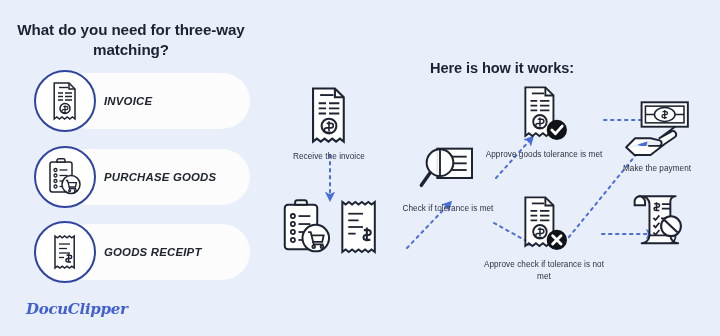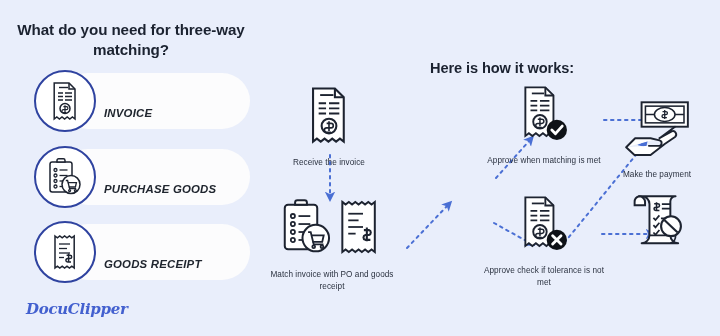--- a/index.html
+++ b/index.html
@@ -22,21 +22,21 @@
   .req-row{position:absolute;left:34px;width:216px;height:62px;}
   .req-row.r1{top:70px;}
   .req-row.r2{top:146px;}
   .req-row.r3{top:221px;}
 
   .req-pill{
     position:absolute;left:26px;top:3px;width:190px;height:56px;
     background:#fcfcfd;border-radius:28px;
   }
   .req-label{
-    position:absolute;left:70px;top:12px;width:146px;height:62px;
+    position:absolute;left:70px;top:0;width:146px;height:62px;
     display:flex;align-items:center;
     font-size:11.4px;font-weight:700;font-style:italic;
     color:#20262f;letter-spacing:0.2px;
   }
   .req-circle{
     position:absolute;left:0;top:0;width:62px;height:62px;border-radius:50%;
     background:#ffffff;border:2.2px solid #2f43a0;
     display:flex;align-items:center;justify-content:center;
     box-sizing:border-box;
   }
@@ -53,21 +53,21 @@
   .right-panel{position:absolute;left:262px;top:0;width:458px;height:336px;}
   .right-title{
     position:absolute;left:130px;top:16px;width:220px;text-align:center;
     font-size:14.6px;font-weight:700;color:#1b2230;letter-spacing:-0.1px;margin-top:44px;
   }
 
   .step{position:absolute;}
   .step .art{display:flex;align-items:flex-end;justify-content:center;}
   .step .cap{
     text-align:center;font-size:8.2px;font-weight:400;
-    color:#2b3240;line-height:1.45;margin-top:7px;letter-spacing:0.05px;
+    color:#2b3240;line-height:1.45;margin-top:1px;letter-spacing:0.05px;
   }
 
   
   .s-receive{left:6px;  top:84px;  width:122px;}
   .s-match  {left:0px;  top:196px; width:140px;}
   .s-check  {left:126px;top:142px; width:120px;}
   .s-approve{left:218px;top:82px;  width:128px;}
   .s-manual {left:218px;top:192px; width:128px;}
   .s-pay    {left:334px;top:98px;  width:122px;}
   .s-reject {left:330px;top:190px; width:128px;}
@@ -233,23 +233,40 @@
             <g stroke-width="1.2">
               <path d="M47 12 h10"></path>
               <path d="M47 16.5 h7"></path>
               <path d="M47 21 h10"></path>
               <path d="M47 25.5 h5"></path>
             </g>
             <path d="M59.6 21.4 v9.2 M57.6 23.1 h3.4a1.7 1.7 0 010 3.3h-2.4a1.7 1.7 0 000 3.3h3.4" stroke-width="1.4"></path>
           </svg>
         </span>
       </div>
-      <div class="cap">Match invoice with PO and goods receipt</div>
-    </div>
-
+    </div>
+
+    <div class="step s-check">
+      <div class="art">
+        <span>
+          <svg width="62" height="56" viewBox="0 0 46 42" fill="none" stroke="#1d2330" stroke-width="1.5">
+            <rect x="15" y="5" width="26" height="22" fill="#fff"></rect>
+            <g stroke-width="1.4">
+              <path d="M26 11 h11"></path>
+              <path d="M26 16 h11"></path>
+              <path d="M26 21 h11"></path>
+            </g>
+            <circle cx="17" cy="15.5" r="10" fill="#fff" fill-opacity="0.9"></circle>
+            <path d="M17 5.5 v20" stroke-width="1.4"></path>
+            <path d="M9.6 23 L3 32.5" stroke-width="2.6" stroke-linecap="round"></path>
+          </svg>
+        </span>
+      </div>
+      <div class="cap">Check if tolerance is met</div>
+    </div>
 
     <div class="step s-approve">
       <div class="art" style="position:relative;">
         <span>
           <svg width="54" height="62" viewBox="0 0 40 44" fill="none" stroke="#1d2330" stroke-width="1.4">
             <path d="M7 3 h14 l6 6 v30 l-2.6-2 -2.6 2 -2.6-2 -2.6 2 -2.6-2 -2.6 2 -2.6-2 -2.6 2 V3 Z" fill="#fff"></path>
             <path d="M21 3 v6 h6"></path>
             <g stroke-width="1.3">
               <path d="M11 7.5 h9"></path>
               <path d="M10 13 h5 M17 13 h7"></path>
@@ -258,21 +275,21 @@
             </g>
             <circle cx="17" cy="28.5" r="5" fill="#fff"></circle>
             <path d="M17 25.3 v6.6 M15.4 26.7 h3a1.5 1.5 0 010 3h-3a1.5 1.5 0 000 3h3" stroke-width="1.1"></path>
             <g>
               <circle cx="29.5" cy="34.5" r="7.5" fill="#0f1217" stroke="none"></circle>
               <path d="M25.8 34.6 l2.7 2.7 l5-5.6" stroke="#ffffff" stroke-width="2.1" stroke-linecap="round" stroke-linejoin="round" fill="none"></path>
             </g>
           </svg>
         </span>
       </div>
-      <div class="cap">Approve when matching is met</div>
+      <div class="cap">Approve goods tolerance is met</div>
     </div>
 
     <div class="step s-manual">
       <div class="art">
         <span>
           <svg width="54" height="62" viewBox="0 0 40 44" fill="none" stroke="#1d2330" stroke-width="1.4">
             <path d="M7 3 h14 l6 6 v30 l-2.6-2 -2.6 2 -2.6-2 -2.6 2 -2.6-2 -2.6 2 -2.6-2 -2.6 2 V3 Z" fill="#fff"></path>
             <path d="M21 3 v6 h6"></path>
             <g stroke-width="1.3">
               <path d="M11 7.5 h9"></path>

